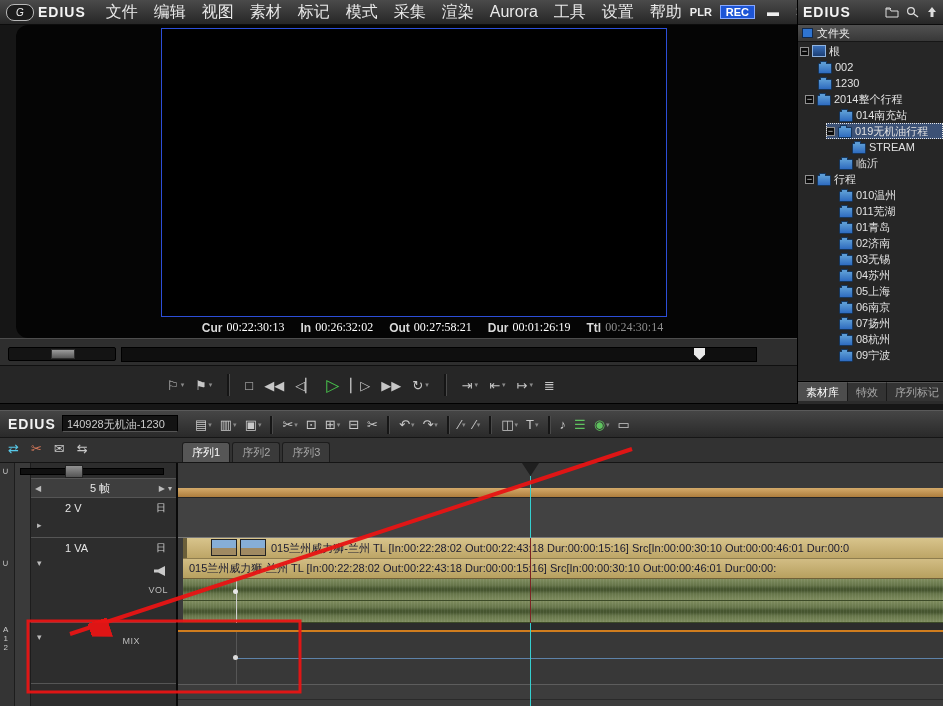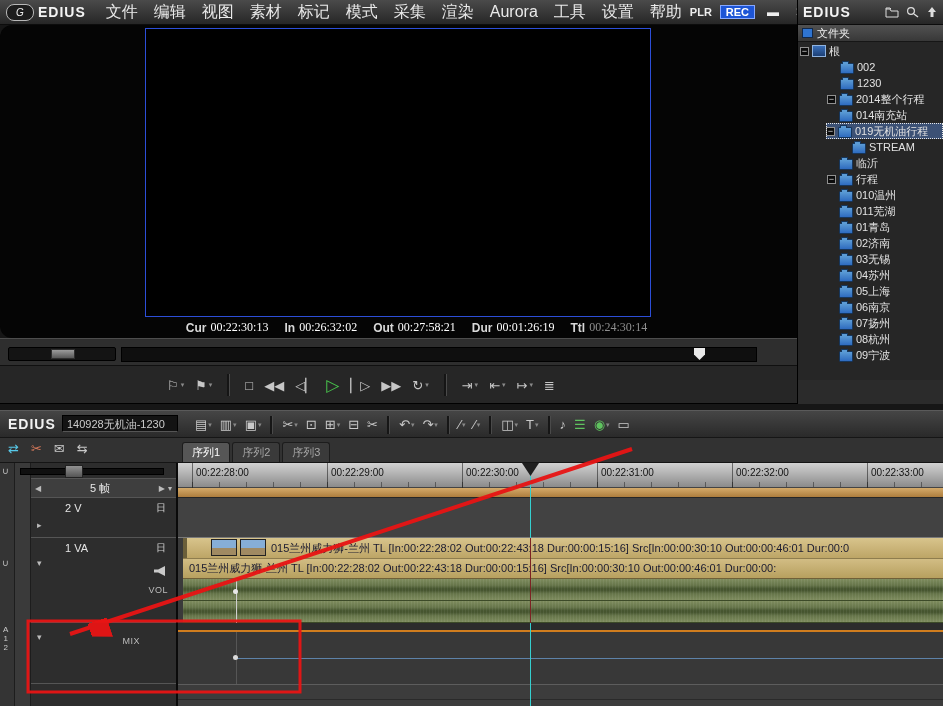--- a/index.html
+++ b/index.html
@@ -14,21 +14,21 @@
     font-style:italic;color:#eee;display:flex;align-items:center;justify-content:center;
     margin-right:4px;background:#1d1d1d;flex:none;}
   .brand{font-weight:bold;font-size:14px;color:#f4f4f4;letter-spacing:1px;margin-right:12px;}
   .menu-item{font-size:16px;color:#e9e9e9;padding:0 8px;cursor:default;white-space:nowrap;}
   .mb-right{margin-left:auto;display:flex;align-items:center;gap:8px;}
   .plr{font-size:11px;font-weight:bold;color:#eee;}
   .rec{font-size:11px;font-weight:bold;color:#fff;background:#1d55d6;padding:0 5px;border:1px solid #86a8ff;}
   .winbtn{font-size:12px;color:#eee;padding:0 4px;}
 
   
-  .preview{position:absolute;left:0;top:25px;width:833px;height:313px;background:#050505;border-radius:12px;}
+  .preview{position:absolute;left:16px;top:25px;width:833px;height:313px;background:#050505;border-radius:12px;}
   .monitor-frame{position:absolute;left:145px;top:3px;width:504px;height:287px;
     border:1px solid #2c4ed8;background:#000;}
   .tc-row{position:absolute;left:0;bottom:3px;width:100%;display:flex;justify-content:center;
     gap:16px;font-size:12px;white-space:nowrap;}
   .tc-item{display:flex;align-items:center;gap:4px;}
   .tc-label{color:#d8d8d8;font-weight:bold;}
   .tc-value{color:#fff;font-family:Liberation Serif, serif;font-size:12px;}
   .tc-dim .tc-value{color:#8f8f8f;}
 
   
@@ -61,21 +61,21 @@
   .bin-brand{font-weight:bold;font-size:14px;color:#f4f4f4;letter-spacing:1px;}
   .bin-hicons{margin-left:auto;display:flex;gap:7px;align-items:center;}
   .bin-hicons svg{display:block;}
   .bin-folderbar{position:absolute;left:0;top:25px;width:100%;height:17px;box-sizing:border-box;
     background:linear-gradient(#515151,#383838);border-bottom:1px solid #161616;
     display:flex;align-items:center;gap:4px;padding:0 4px;font-size:11px;color:#eee;}
   .fb-icon{width:9px;height:8px;background:#2f74d0;border:1px solid #11284a;flex:none;}
   .bin-tree{position:absolute;left:0;top:42px;width:100%;height:338px;background:#262626;
     overflow:hidden;box-sizing:border-box;padding-top:1px;}
   .trow{display:flex;align-items:center;height:16px;font-size:11px;color:#e2e2e2;white-space:nowrap;overflow:hidden;}
-  .l0{margin-left:2px}.l1{margin-left:29px}.l2{margin-left:28px}.l3{margin-left:41px}
+  .l0{margin-left:2px}.l1{margin-left:7px}.l2{margin-left:28px}.l3{margin-left:41px}
   .exp{flex:none;width:9px;height:9px;box-sizing:border-box;border:1px solid #909090;background:#0c0c0c;
     color:#ddd;font-size:9px;line-height:7px;text-align:center;margin-right:3px;}
   .spc{flex:none;width:13px;}
   .fico{flex:none;width:12px;height:9px;background:linear-gradient(#5b9bd5,#2e6bbf);
     border:1px solid #16365c;border-radius:1px;position:relative;margin-right:3px;margin-top:2px;}
   .fico:before{content:"";position:absolute;top:-3px;left:1px;width:5px;height:2px;background:#5b9bd5;
     border:1px solid #16365c;border-bottom:none;}
   .rootico{flex:none;width:12px;height:10px;border:1px solid #8fb3e0;
     background:linear-gradient(#3a6fb8,#1c3f75);margin-right:3px;}
   .trow.sel{background:#3c5175;outline:1px dotted #e8e8e8;outline-offset:-1px;}
@@ -419,20 +419,25 @@
         <span class="spc"></span>
         <span class="fico"></span>
         <span class="tlabel">08杭州</span>
       </div>
       <div class="trow l2">
         <span class="spc"></span>
         <span class="fico"></span>
         <span class="tlabel">09宁波</span>
       </div>
     </div>
+    <div class="bin-tabs">
+      <span class="btab active">素材库</span>
+      <span class="btab">特效</span>
+      <span class="btab">序列标记</span>
+    </div>
   </div>
 
   <div class="timeline">
 
     <div class="tl-header">
       <span class="tl-brand">EDIUS</span>
       <span class="tl-title">140928无机油-1230</span>
       <div class="tl-toolbar">
         <button class="ttb">
             <span>▤</span>
@@ -557,35 +562,20 @@
           <span class="speaker"></span>
           <span class="vol-label">VOL</span>
         </div>
         <div class="hcell hc-mix">
           <span class="exp-arrow" style="top:9px">▾</span>
           <span class="mix-label">MIX</span>
         </div>
       </div>
 
       <div class="tl-content">
-        <div class="ruler">
-          <div class="minor"></div>
-          <div class="rtick" style="left:14px"></div>
-          <div class="rtick" style="left:149px"></div>
-          <div class="rtick" style="left:284px"></div>
-          <div class="rtick" style="left:419px"></div>
-          <div class="rtick" style="left:554px"></div>
-          <div class="rtick" style="left:689px"></div>
-          <span class="rlabel" style="left:18px">00:22:28:00</span>
-          <span class="rlabel" style="left:153px">00:22:29:00</span>
-          <span class="rlabel" style="left:288px">00:22:30:00</span>
-          <span class="rlabel" style="left:423px">00:22:31:00</span>
-          <span class="rlabel" style="left:558px">00:22:32:00</span>
-          <span class="rlabel" style="left:693px">00:22:33:00</span>
-        </div>
         <div class="range-strip"></div>
         <div class="gridlines"></div>
         <div class="lane-v"></div>
         <div class="clip-row1">
           <span class="clip-edge"></span>
           <span class="thumb thumb1"></span>
           <span class="thumb thumb2"></span>
           <span class="clip-text">015兰州威力狮-兰州  TL [In:00:22:28:02 Out:00:22:43:18 Dur:00:00:15:16]  Src[In:00:00:30:10 Out:00:00:46:01 Dur:00:0</span>
         </div>
         <div class="clip-row2">

